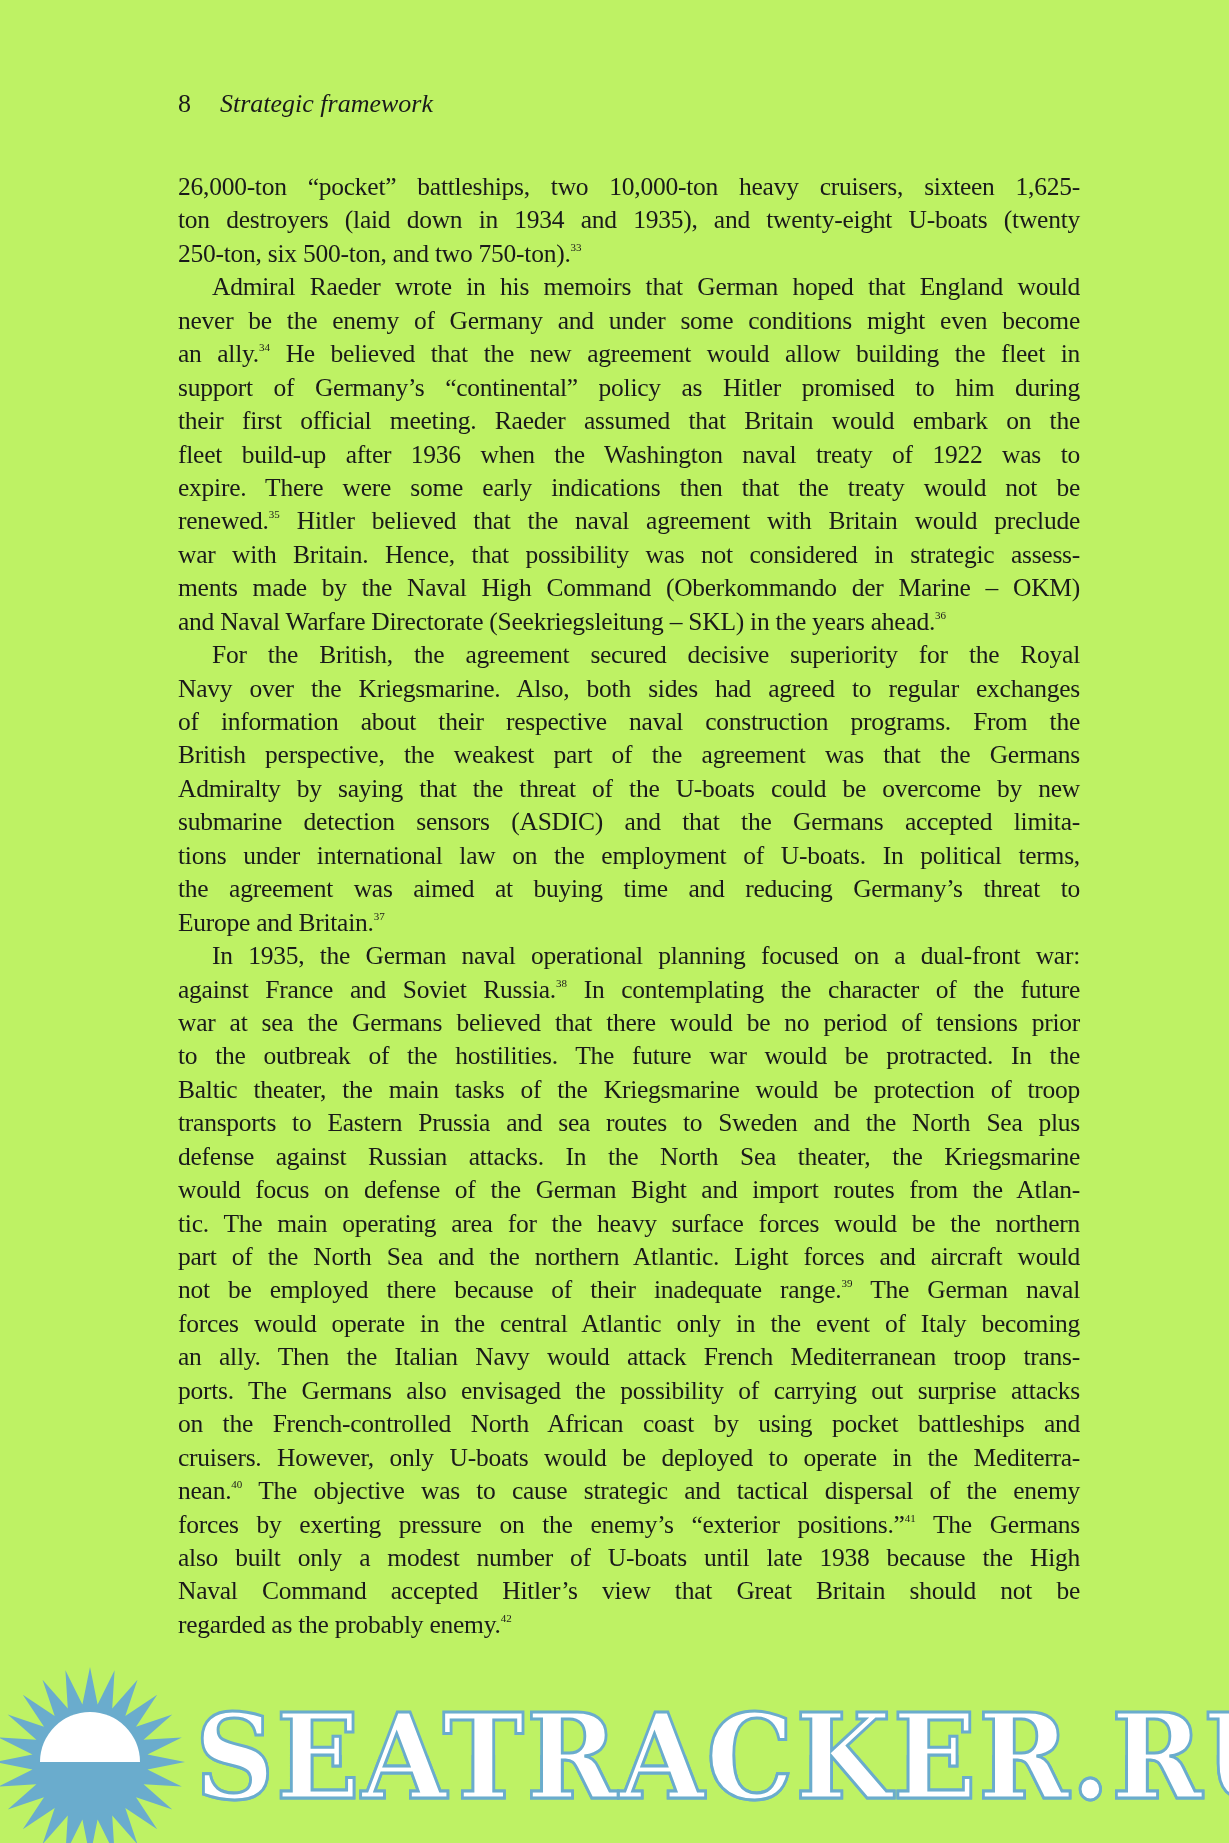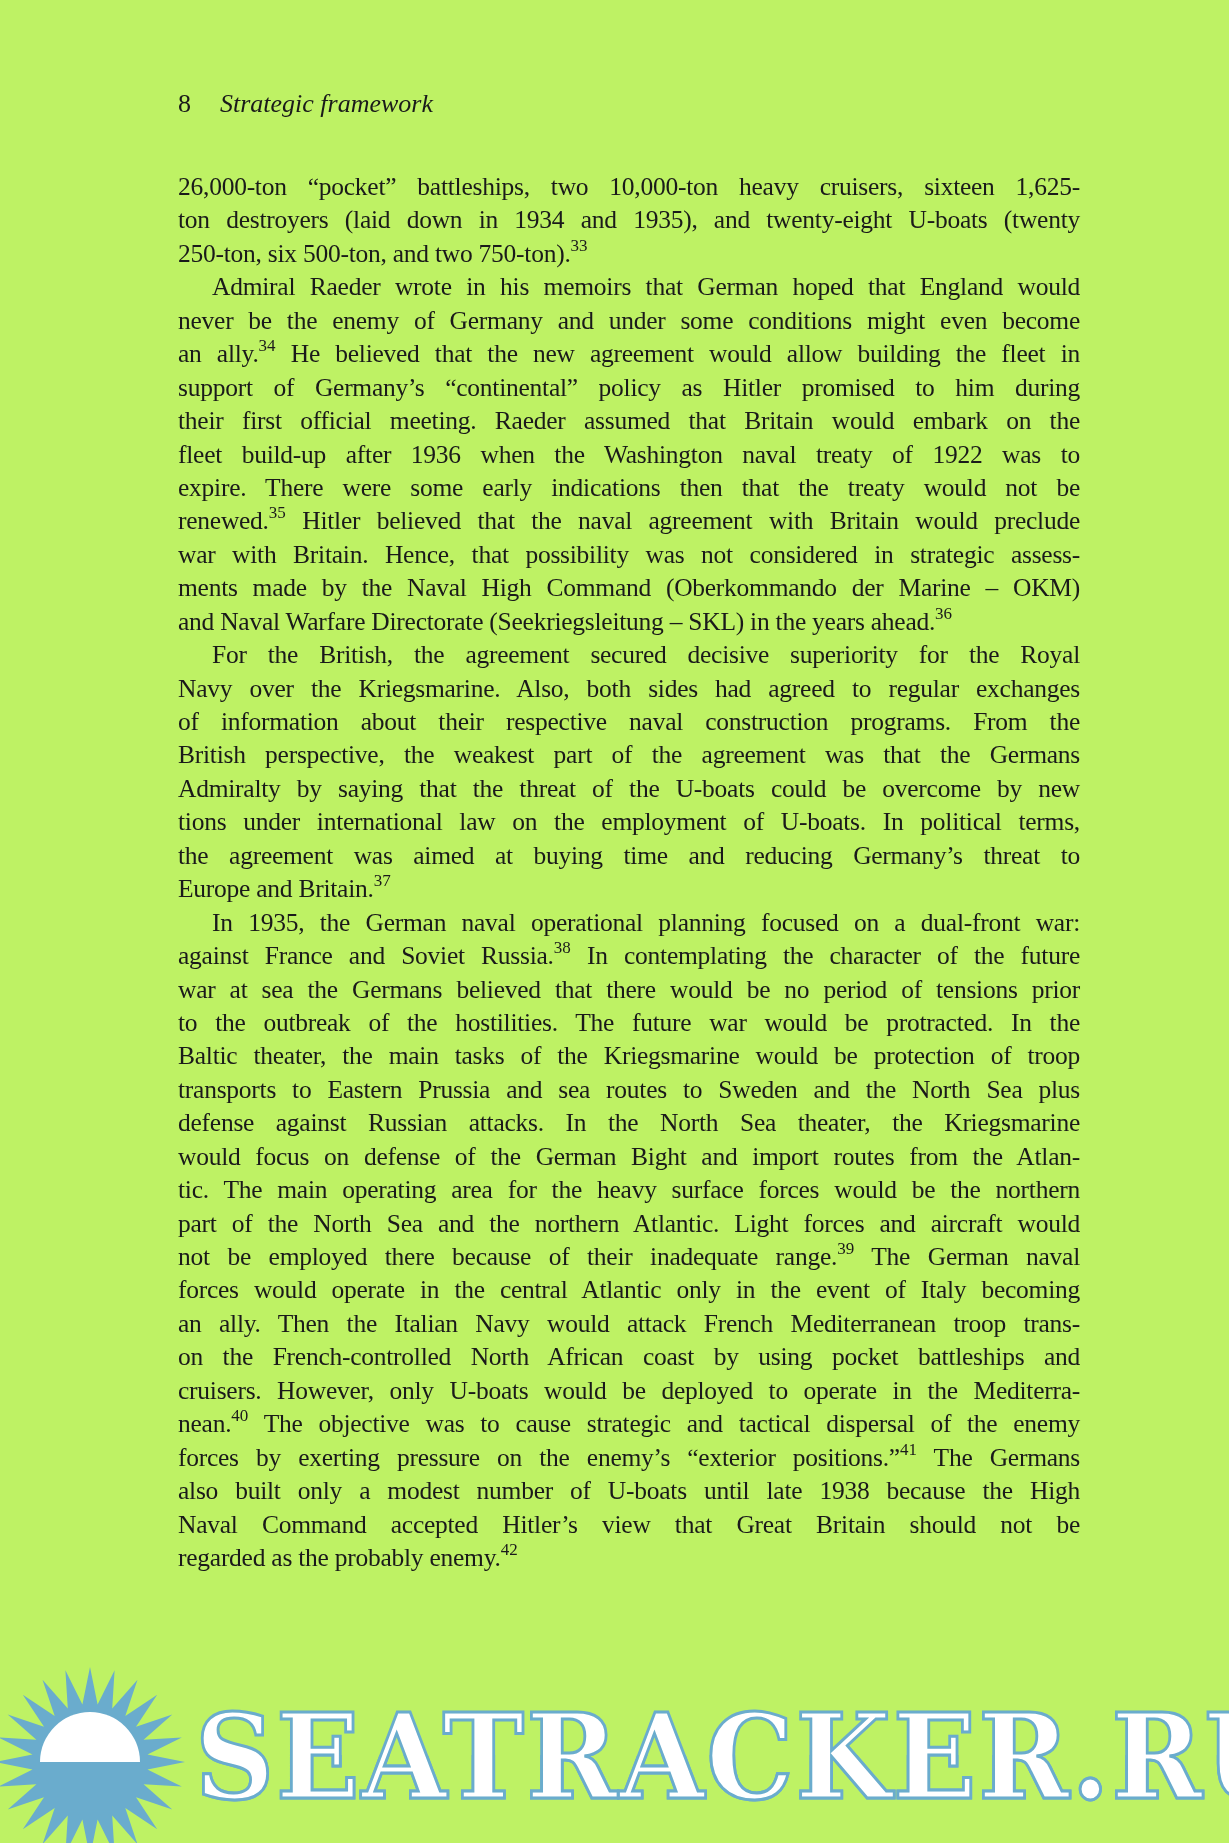--- a/index.html
+++ b/index.html
@@ -55,21 +55,21 @@
       text-align-last: justify;
       overflow: visible;
     }
     .line.last {
       text-align-last: left;
     }
     .line.indent {
       padding-left: 34px;
     }
     sup {
-      font-size: 17px;
+      font-size: 11px;
       line-height: 0;
       vertical-align: 11px;
       letter-spacing: 0;
     }
     .watermark {
       position: absolute;
       left: 0;
       top: 1662px;
       width: 1229px;
       height: 181px;
@@ -119,36 +119,38 @@
       <div class="line"><span>expire. There were some early indications then that the treaty would not be</span></div>
       <div class="line"><span>renewed.</span><sup>35</sup><span> Hitler believed that the naval agreement with Britain would preclude</span></div>
       <div class="line"><span>war with Britain. Hence, that possibility was not considered in strategic assess-</span></div>
       <div class="line"><span>ments made by the Naval High Command (Oberkommando der Marine – OKM)</span></div>
       <div class="line last"><span>and Naval Warfare Directorate (Seekriegsleitung – SKL) in the years ahead.</span><sup>36</sup></div>
       <div class="line indent"><span>For the British, the agreement secured decisive superiority for the Royal</span></div>
       <div class="line"><span>Navy over the Kriegsmarine. Also, both sides had agreed to regular exchanges</span></div>
       <div class="line"><span>of information about their respective naval construction programs. From the</span></div>
       <div class="line"><span>British perspective, the weakest part of the agreement was that the Germans</span></div>
       <div class="line"><span>Admiralty by saying that the threat of the U-boats could be overcome by new</span></div>
+      <div class="line"><span>submarine detection sensors (ASDIC) and that the Germans accepted limita-</span></div>
       <div class="line"><span>tions under international law on the employment of U-boats. In political terms,</span></div>
       <div class="line"><span>the agreement was aimed at buying time and reducing Germany’s threat to</span></div>
       <div class="line last"><span>Europe and Britain.</span><sup>37</sup></div>
       <div class="line indent"><span>In 1935, the German naval operational planning focused on a dual-front war:</span></div>
       <div class="line"><span>against France and Soviet Russia.</span><sup>38</sup><span> In contemplating the character of the future</span></div>
       <div class="line"><span>war at sea the Germans believed that there would be no period of tensions prior</span></div>
       <div class="line"><span>to the outbreak of the hostilities. The future war would be protracted. In the</span></div>
       <div class="line"><span>Baltic theater, the main tasks of the Kriegsmarine would be protection of troop</span></div>
       <div class="line"><span>transports to Eastern Prussia and sea routes to Sweden and the North Sea plus</span></div>
       <div class="line"><span>defense against Russian attacks. In the North Sea theater, the Kriegsmarine</span></div>
       <div class="line"><span>would focus on defense of the German Bight and import routes from the Atlan-</span></div>
       <div class="line"><span>tic. The main operating area for the heavy surface forces would be the northern</span></div>
       <div class="line"><span>part of the North Sea and the northern Atlantic. Light forces and aircraft would</span></div>
       <div class="line"><span>not be employed there because of their inadequate range.</span><sup>39</sup><span> The German naval</span></div>
       <div class="line"><span>forces would operate in the central Atlantic only in the event of Italy becoming</span></div>
       <div class="line"><span>an ally. Then the Italian Navy would attack French Mediterranean troop trans-</span></div>
+      <div class="line"><span>ports. The Germans also envisaged the possibility of carrying out surprise attacks</span></div>
       <div class="line"><span>on the French-controlled North African coast by using pocket battleships and</span></div>
       <div class="line"><span>cruisers. However, only U-boats would be deployed to operate in the Mediterra-</span></div>
       <div class="line"><span>nean.</span><sup>40</sup><span> The objective was to cause strategic and tactical dispersal of the enemy</span></div>
       <div class="line"><span>forces by exerting pressure on the enemy’s “exterior positions.”</span><sup>41</sup><span> The Germans</span></div>
       <div class="line"><span>also built only a modest number of U-boats until late 1938 because the High</span></div>
       <div class="line"><span>Naval Command accepted Hitler’s view that Great Britain should not be</span></div>
       <div class="line last"><span>regarded as the probably enemy.</span><sup>42</sup></div>
     </div>
 
   <div class="watermark">

